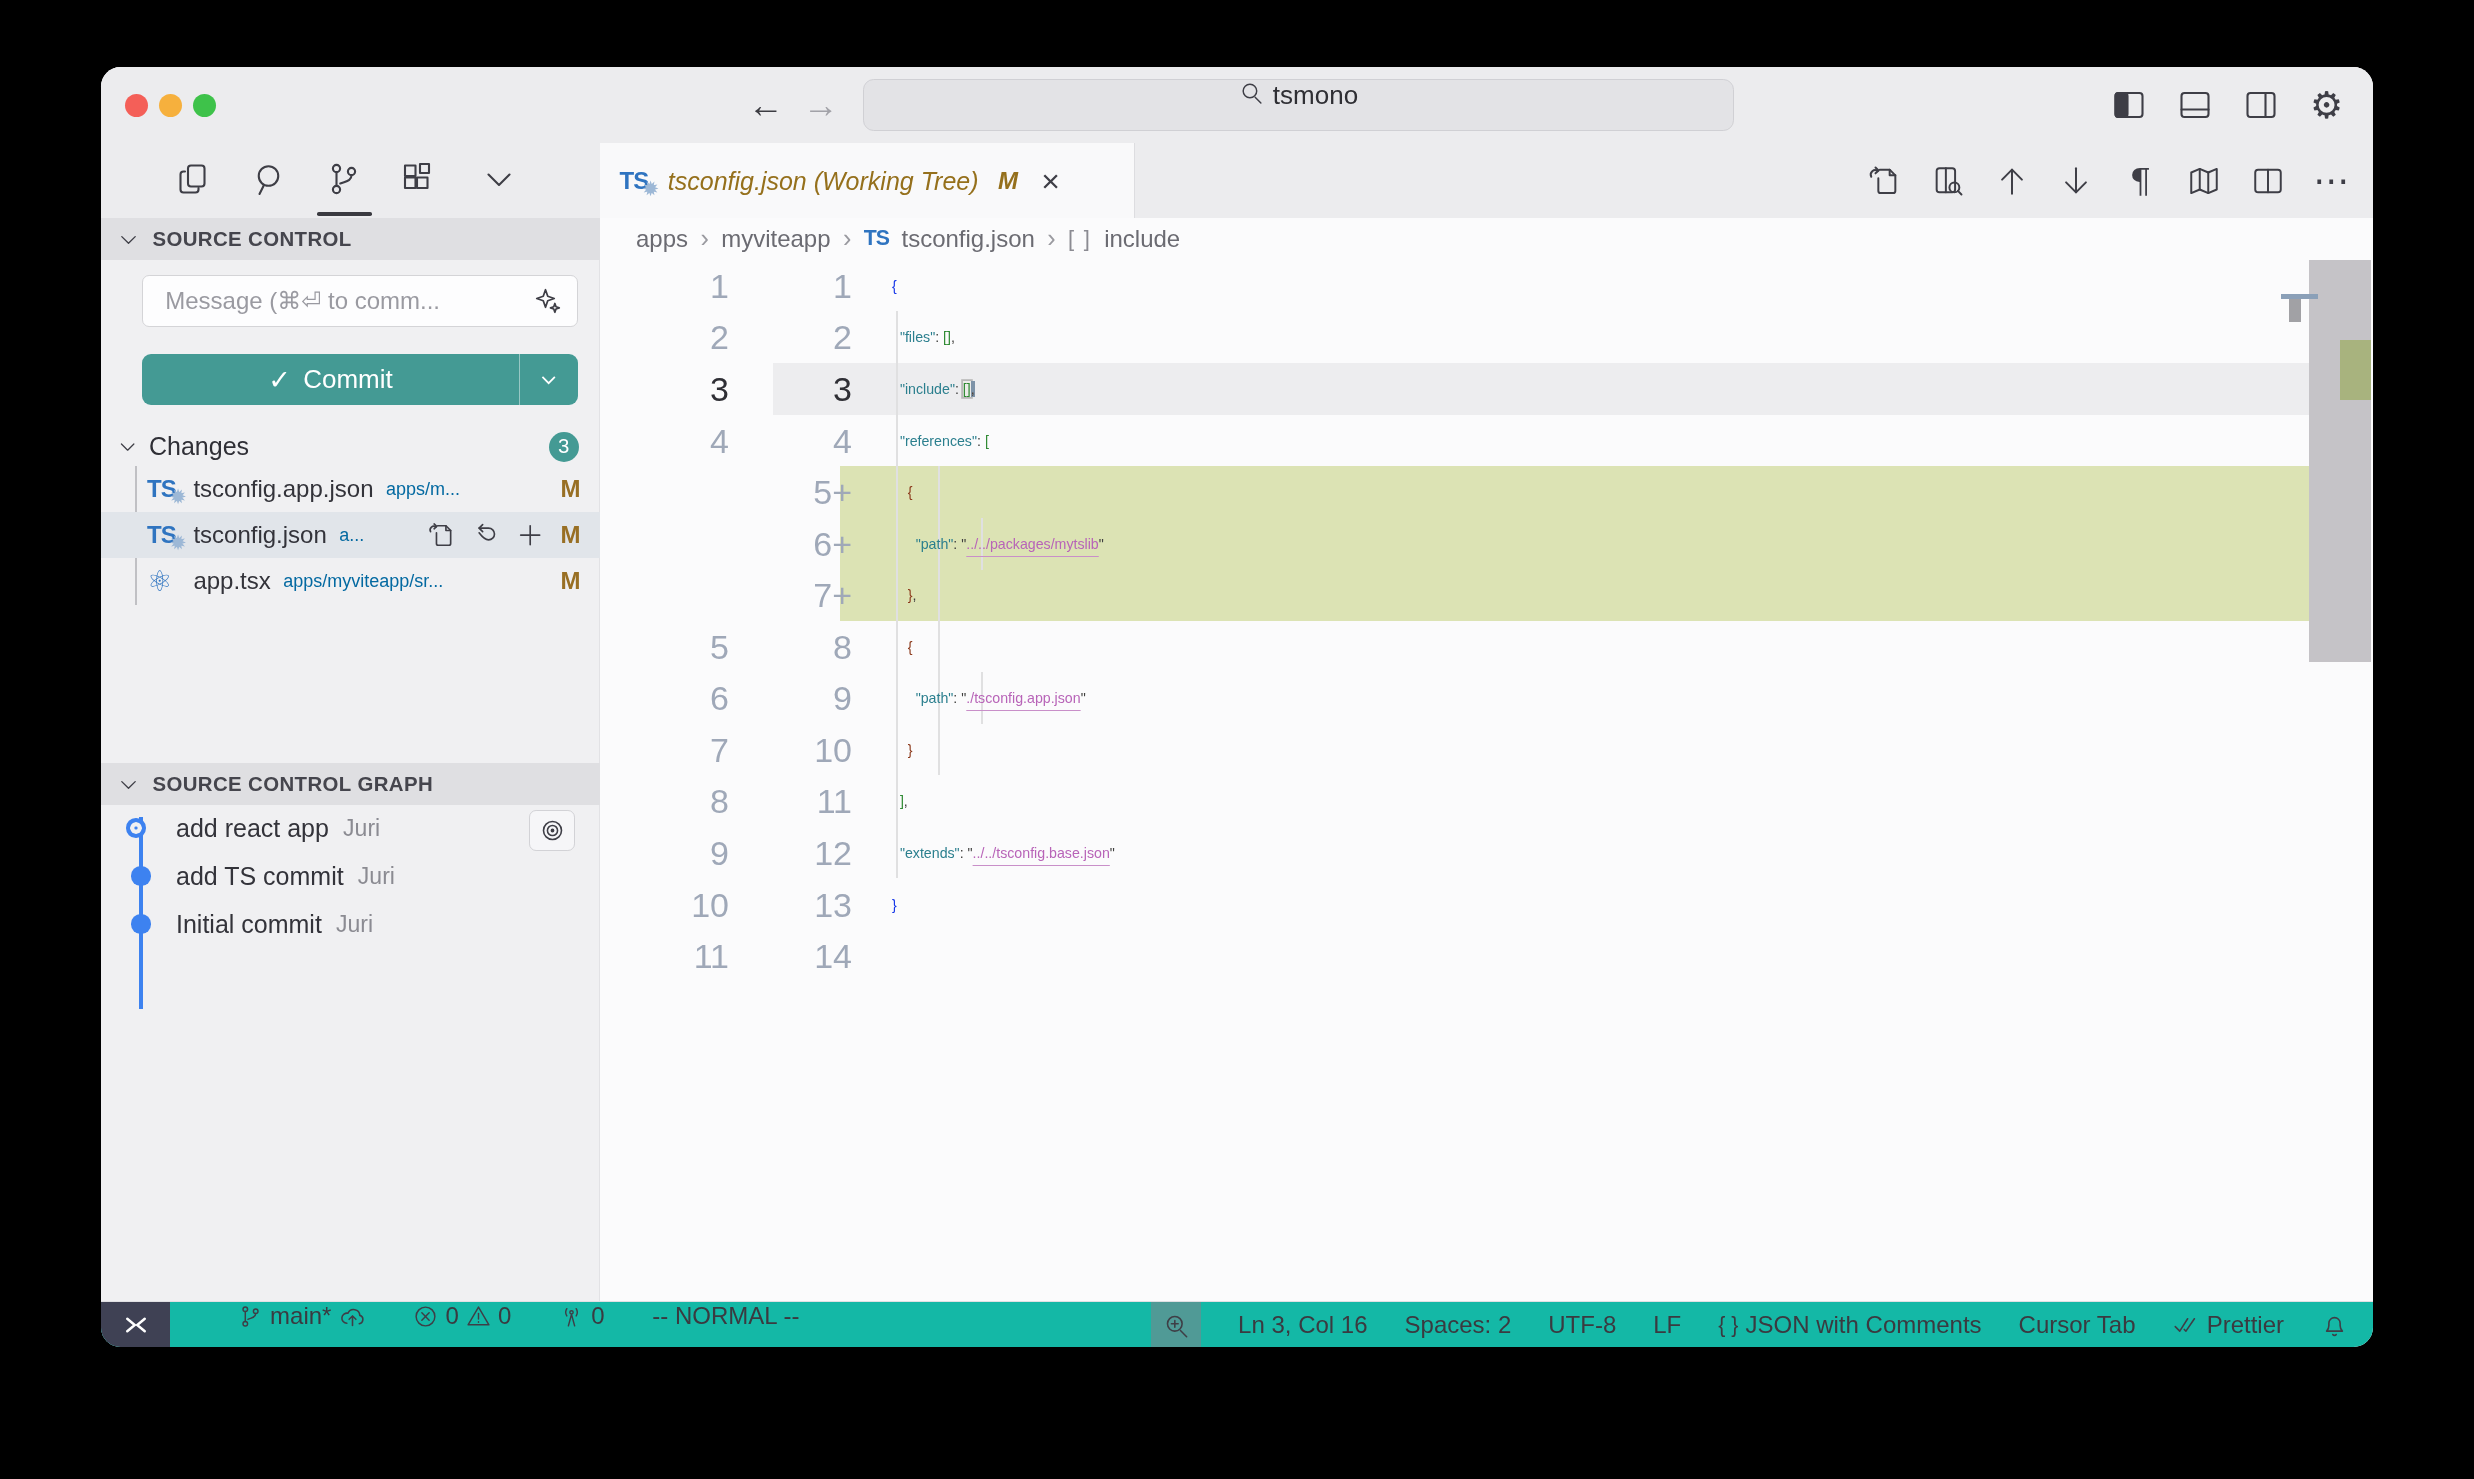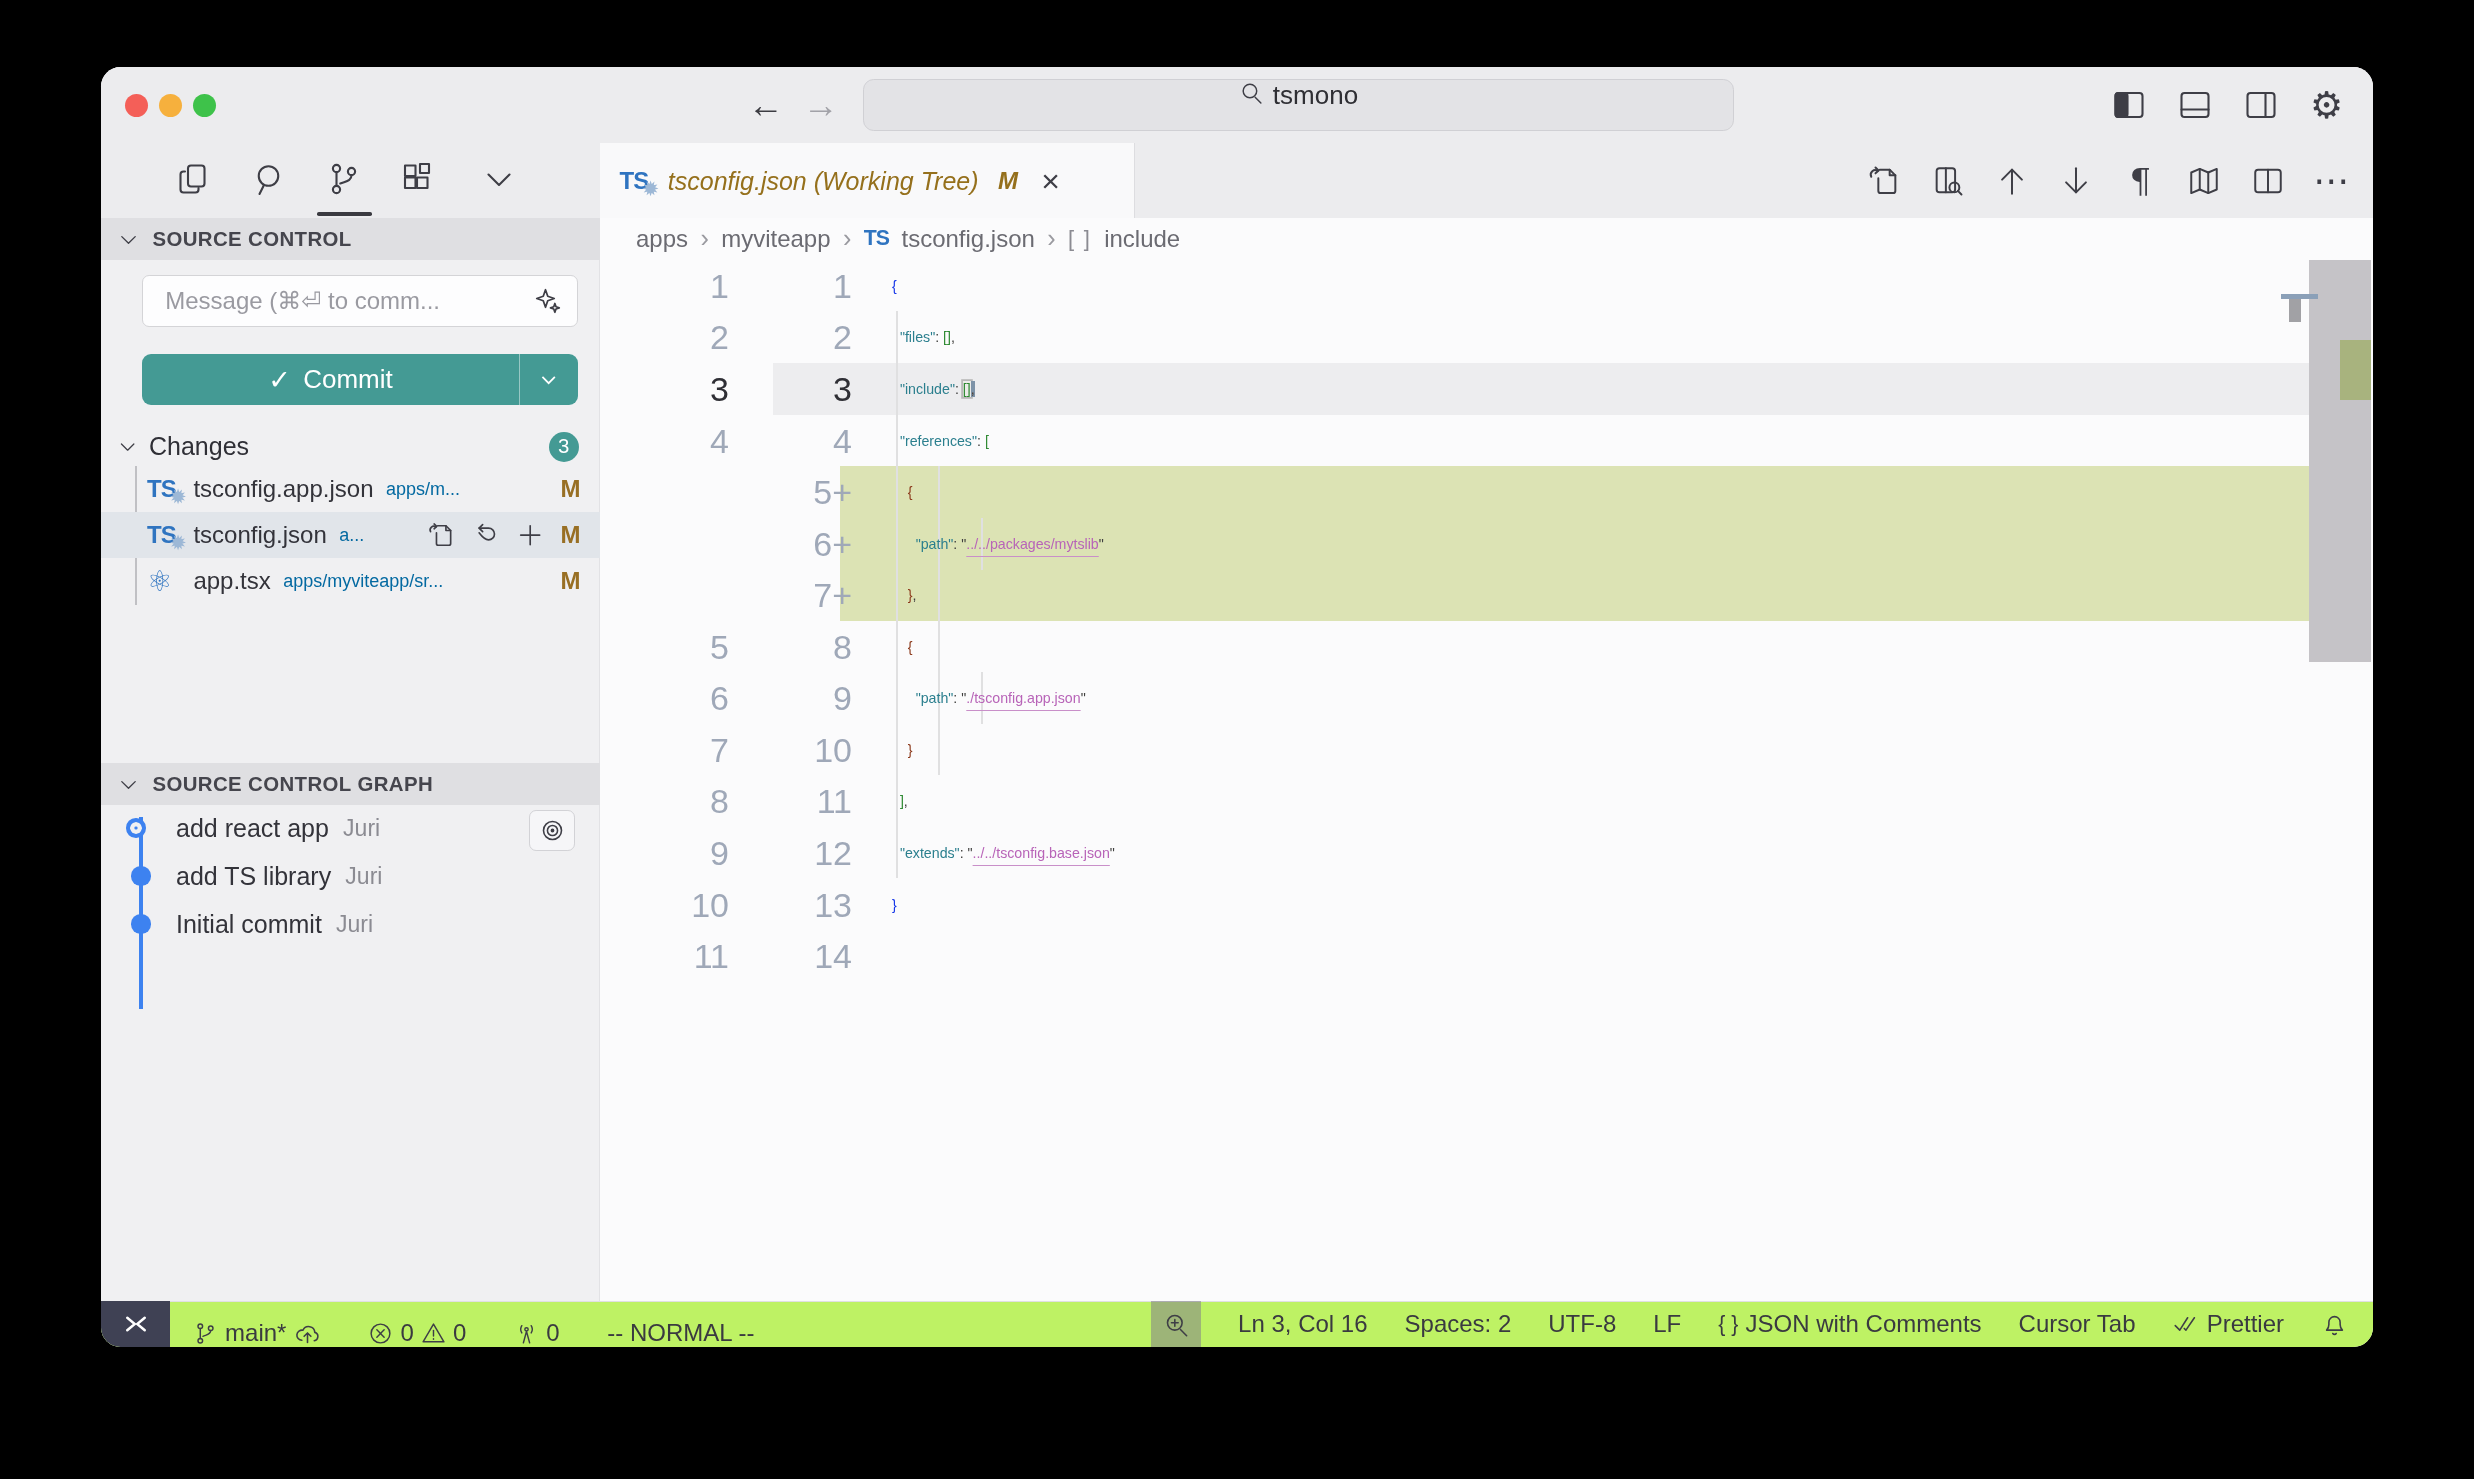--- a/index.html
+++ b/index.html
@@ -92,22 +92,22 @@
   .boxed{background:#ecece9;box-shadow:0 0 0 1.8px #b8b8b8;}
   .cursorblk{background:#7e93a8;color:#4e3f33;}
   .iguide{position:absolute;width:1.8px;background:#e0e0e1;}
   
   .sbar{position:absolute;left:2208px;top:193px;width:62px;height:402px;background:#c5c3c7;}
   .sbar-green{position:absolute;left:2239px;top:273px;width:31px;height:60px;background:#a8b37e;}
   .ruler-h{position:absolute;left:2180px;top:227px;width:37px;height:5.3px;background:#8ba0b8;}
   .ruler-v{position:absolute;left:2188px;top:232px;width:12.4px;height:23px;background:#a1a1a5;}
 
   
-  .statusbar{position:absolute;left:0;top:1234px;width:2272px;height:46px;background:#bef264;border-top:0.9px solid #e0e0e3;
-             display:flex;align-items:flex-end;font-size:24px;color:#3a3a40;}
+  .statusbar{position:absolute;left:0;top:1234px;width:2272px;height:46px;background:#14b8a6;border-top:0.9px solid #e0e0e3;
+             display:flex;align-items:flex-start;font-size:24px;color:#3a3a40;gap:45px;}
   .remotebadge{width:69px;height:46px;background:#3f4154;display:flex;align-items:center;justify-content:center;flex:0 0 69px;}
   .sb-left{display:flex;align-items:center;gap:12.4px;margin-left:23px;}
   .sb-item{display:flex;align-items:center;gap:7.1px;white-space:nowrap;}
   .sb-gap{width:23px;}
   .sb-right{margin-left:auto;display:flex;align-items:center;gap:37px;margin-right:25px;}
   .zoomchip{width:50px;height:46px;background:rgba(130,130,136,.55);display:flex;align-items:center;justify-content:center;}
 </style>
 </head>
 <body>
 
@@ -276,21 +276,21 @@
             <span class="target-btn">
               <svg class="ic" width="27" height="27" viewBox="0 0 24 24">
                 <circle cx="12" cy="12" r="8"></circle>
                 <circle cx="12" cy="12" r="4.5"></circle>
                 <circle cx="12" cy="12" r="1" fill="#3e3e46"></circle>
               </svg>
             </span>
           </div>
           <div class="commit-row">
             <span class="dot"></span>
-            <span>add TS library</span>
+            <span>add TS commit</span>
             <span class="author">Juri</span>
           </div>
           <div class="commit-row">
             <span class="dot"></span>
             <span>Initial commit</span>
             <span class="author">Juri</span>
           </div>
         </div>
     </div>
 

